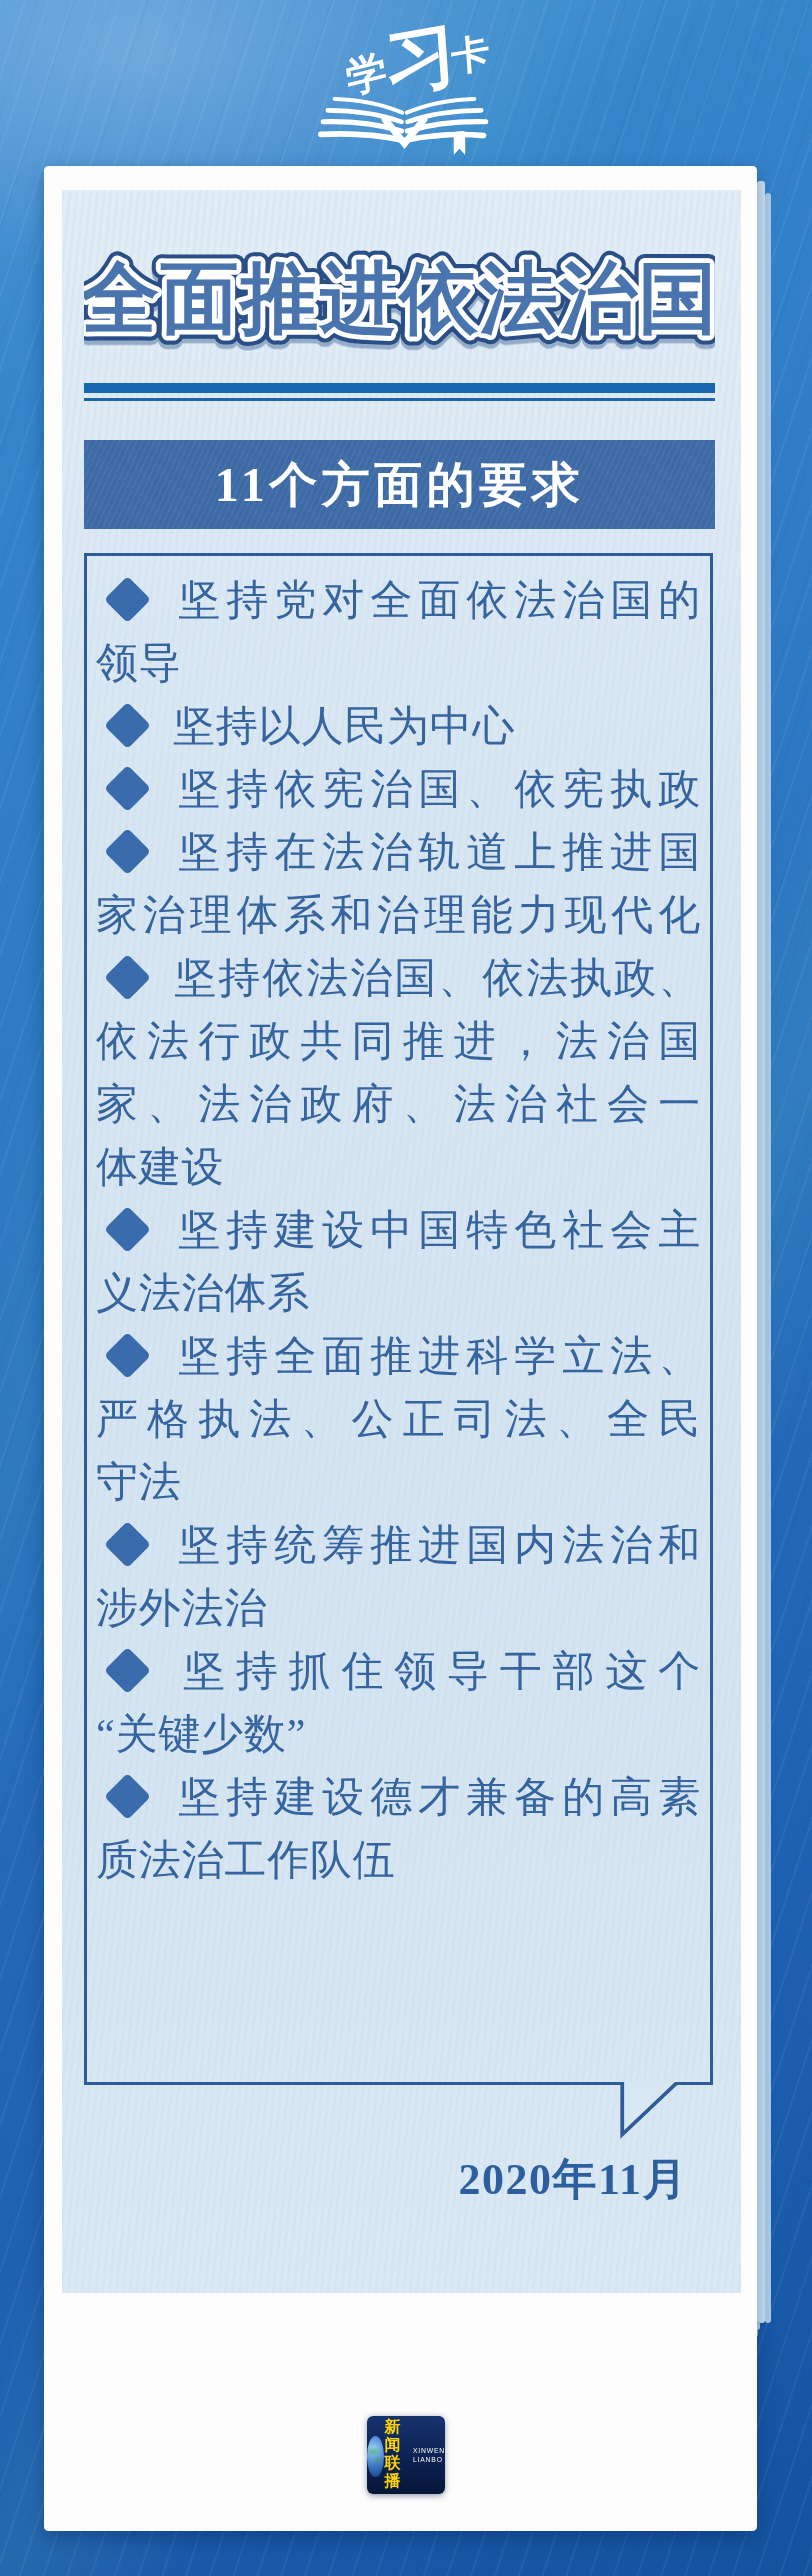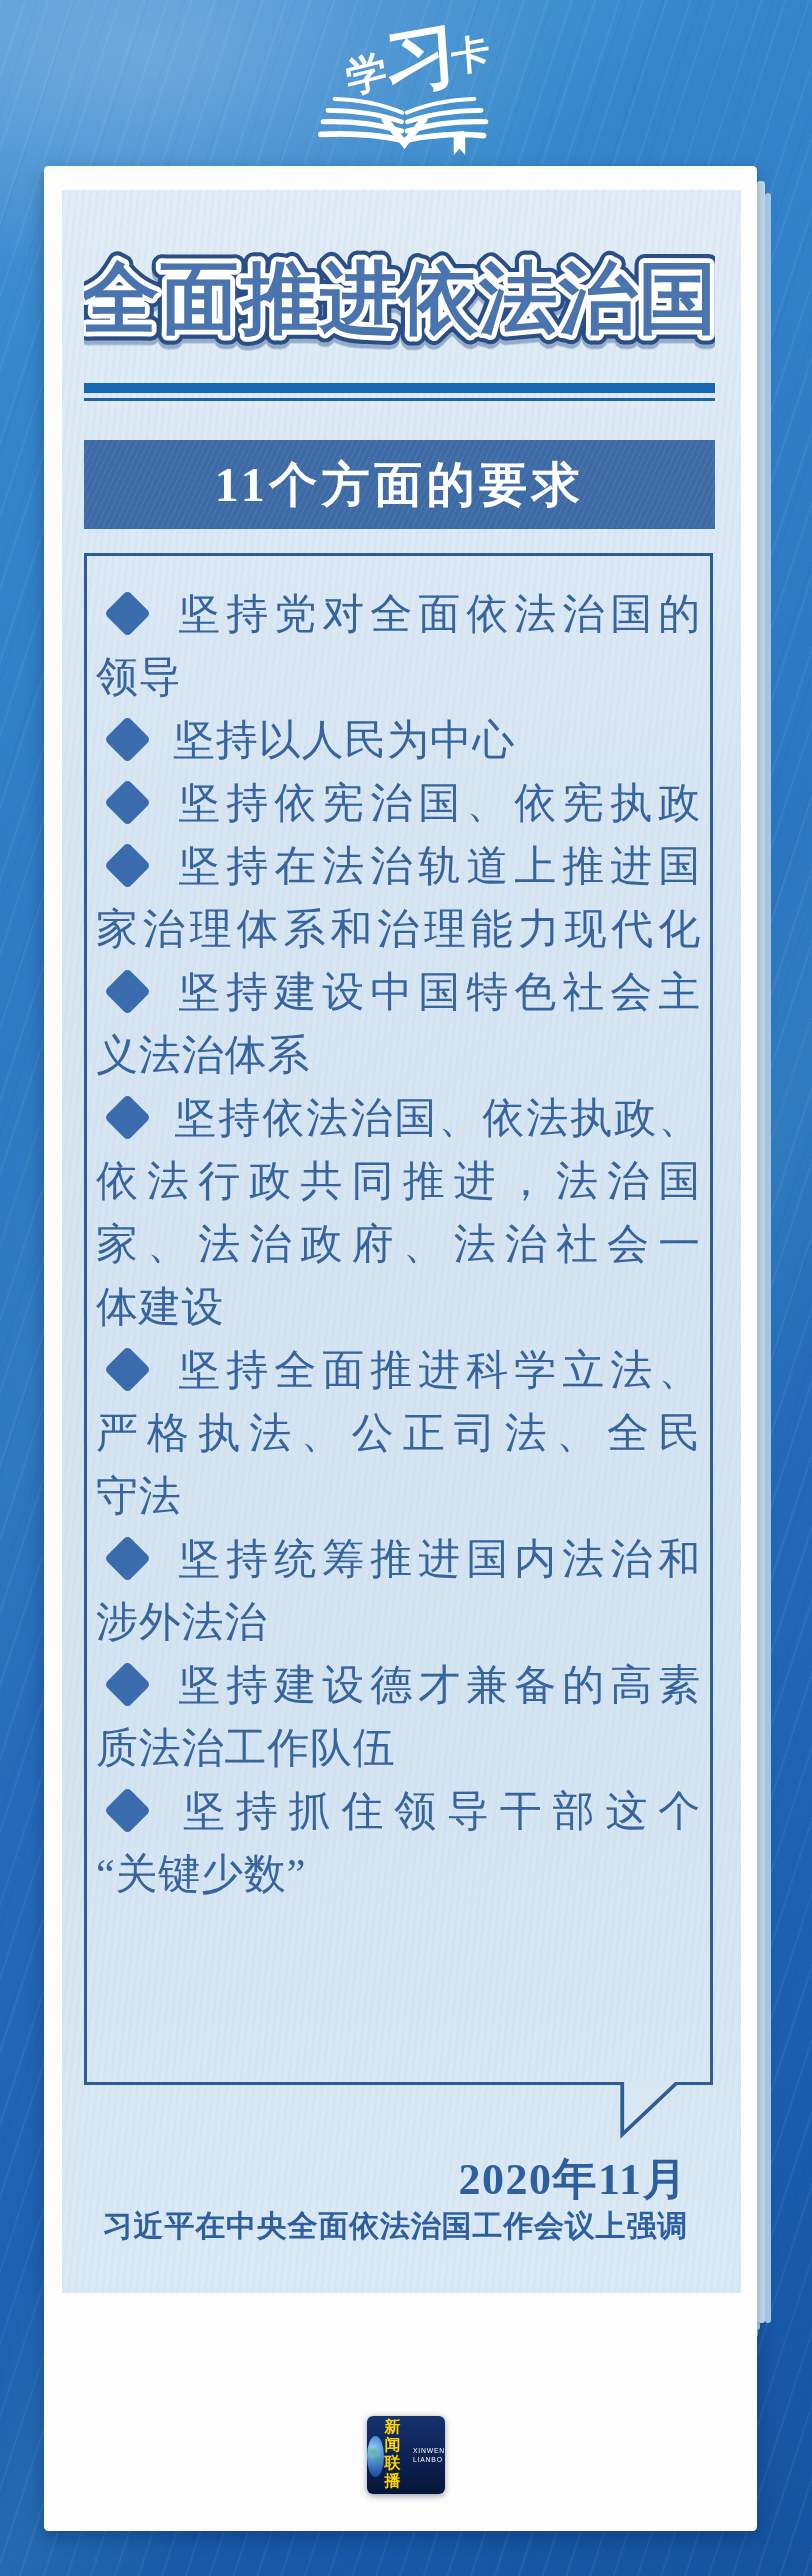--- a/index.html
+++ b/index.html
@@ -45,21 +45,21 @@
   
   .rule-thick{position:absolute;left:22px;top:193px;width:631px;height:9.8px;background:#1767b3;}
   .rule-thin{position:absolute;left:22px;top:208px;width:631px;height:3px;background:#1d64ab;}
   
   .banner{position:absolute;left:22px;top:250px;width:631px;height:89px;background:#3e6ba6;
     background-image:repeating-linear-gradient(115deg, rgba(255,255,255,.05) 0 1.5px, transparent 1.5px 5.3px);
     color:#ffffff;font-size:48px;font-weight:bold;letter-spacing:4.5px;
     display:flex;align-items:center;justify-content:center;}
   
   .reqbox{position:absolute;left:22px;top:363px;width:629px;height:1532px;box-sizing:border-box;
-    border:3.8px solid #2d5c98;padding:27px 9px 0 9px;
+    border:3.8px solid #2d5c98;padding:13px 9px 0 9px;
     color:#36649f;font-size:42px;line-height:63px;letter-spacing:0.8px;}
   .reqbox .ln{display:block;text-align:justify;text-align-last:left;}
   .reqbox .ln.full{text-align-last:justify;}
   .reqbox .ln.first{text-indent:15px;}
   .diamond{display:inline-block;width:33px;height:33px;background:#3a6cad;border-radius:4.5px;
     transform:rotate(45deg);margin:0 29px 0 0;vertical-align:-1.5px;}
   
   .tail-svg{position:absolute;left:557px;top:1892px;width:62px;height:60px;}
   
   .cite{position:absolute;right:53px;top:1966px;text-align:right;color:#2d5f9f;font-weight:bold;}
@@ -143,56 +143,55 @@
         <div>
         </div>
         <div>
           <div class="ln full first"><span class="diamond"></span>坚持依宪治国、依宪执政</div>
         </div>
         <div>
           <div class="ln full first"><span class="diamond"></span>坚持在法治轨道上推进国</div>
           <div class="ln full">家治理体系和治理能力现代化</div>
         </div>
         <div>
-          <div class="ln full first"><span class="diamond"></span>坚持建设中国特色社会主</div>
-          <div class="ln">义法治体系</div>
-        </div>
-        <div>
           <div class="ln full first"><span class="diamond"></span>坚持依法治国、依法执政、</div>
           <div class="ln full">依法行政共同推进，法治国</div>
           <div class="ln full">家、法治政府、法治社会一</div>
           <div class="ln">体建设</div>
         </div>
         <div>
+          <div class="ln full first"><span class="diamond"></span>坚持建设中国特色社会主</div>
+          <div class="ln">义法治体系</div>
+        </div>
+        <div>
           <div class="ln full first"><span class="diamond"></span>坚持全面推进科学立法、</div>
           <div class="ln full">严格执法、公正司法、全民</div>
           <div class="ln">守法</div>
         </div>
         <div>
           <div class="ln full first"><span class="diamond"></span>坚持统筹推进国内法治和</div>
           <div class="ln">涉外法治</div>
         </div>
         <div>
+          <div class="ln full first"><span class="diamond"></span>坚持抓住领导干部这个</div>
+          <div class="ln">“关键少数”</div>
+        </div>
+        <div>
           <div class="ln full first"><span class="diamond"></span>坚持建设德才兼备的高素</div>
           <div class="ln">质法治工作队伍</div>
-        </div>
-        <div>
-          <div class="ln full first"><span class="diamond"></span>坚持抓住领导干部这个</div>
-          <div class="ln">“关键少数”</div>
         </div>
       </div>
 
     <svg class="tail-svg" viewBox="0 0 82 80">
       <path d="M4 0 L4 70 L78 0 Z" fill="#d9e7f3"></path>
       <path d="M4 0 L4 70 L78 0" fill="none" stroke="#2d5c98" stroke-width="5" stroke-linecap="round"></path>
     </svg>
 
     <div class="cite">
       <div class="date">2020年11月</div>
-      <div class="src">习近平在中央全面依法治国工作会议上强调</div>
     </div>
 
   </div>
 </div>
 
 <div class="xwlb">
   <div class="globe"></div>
   <div class="cn">新闻联播</div>
   <div class="en">XINWEN LIANBO</div>
 </div>

